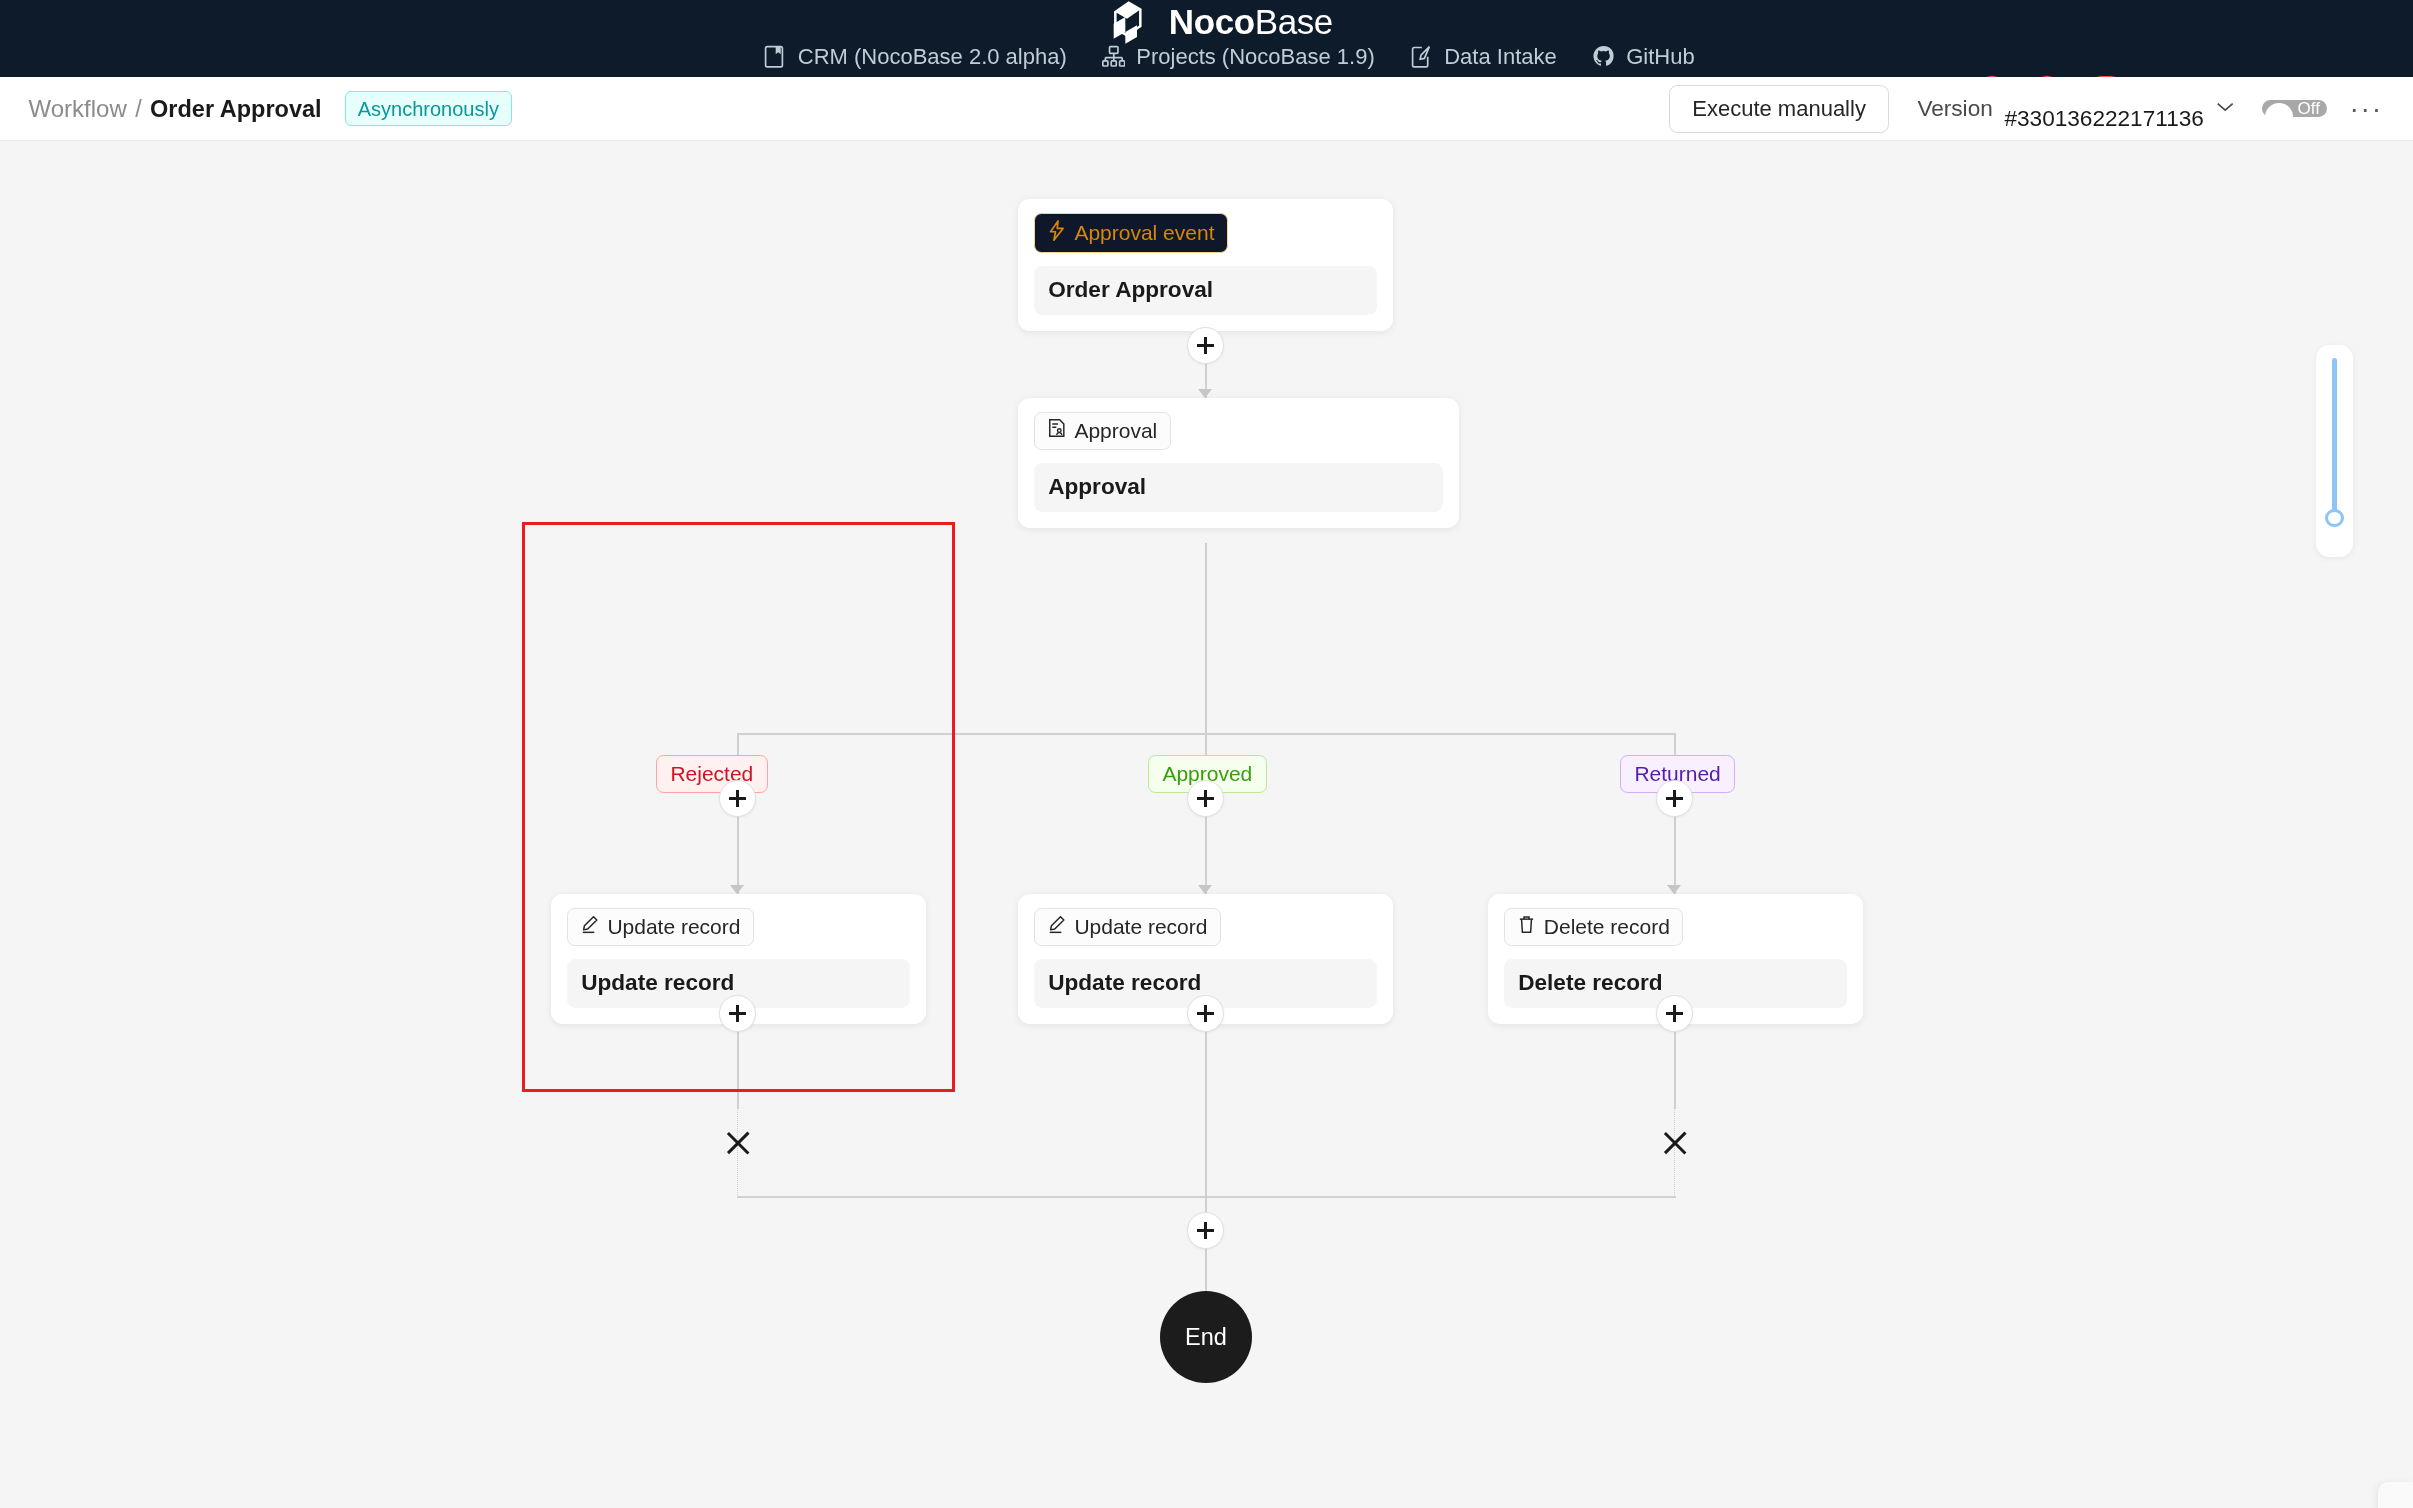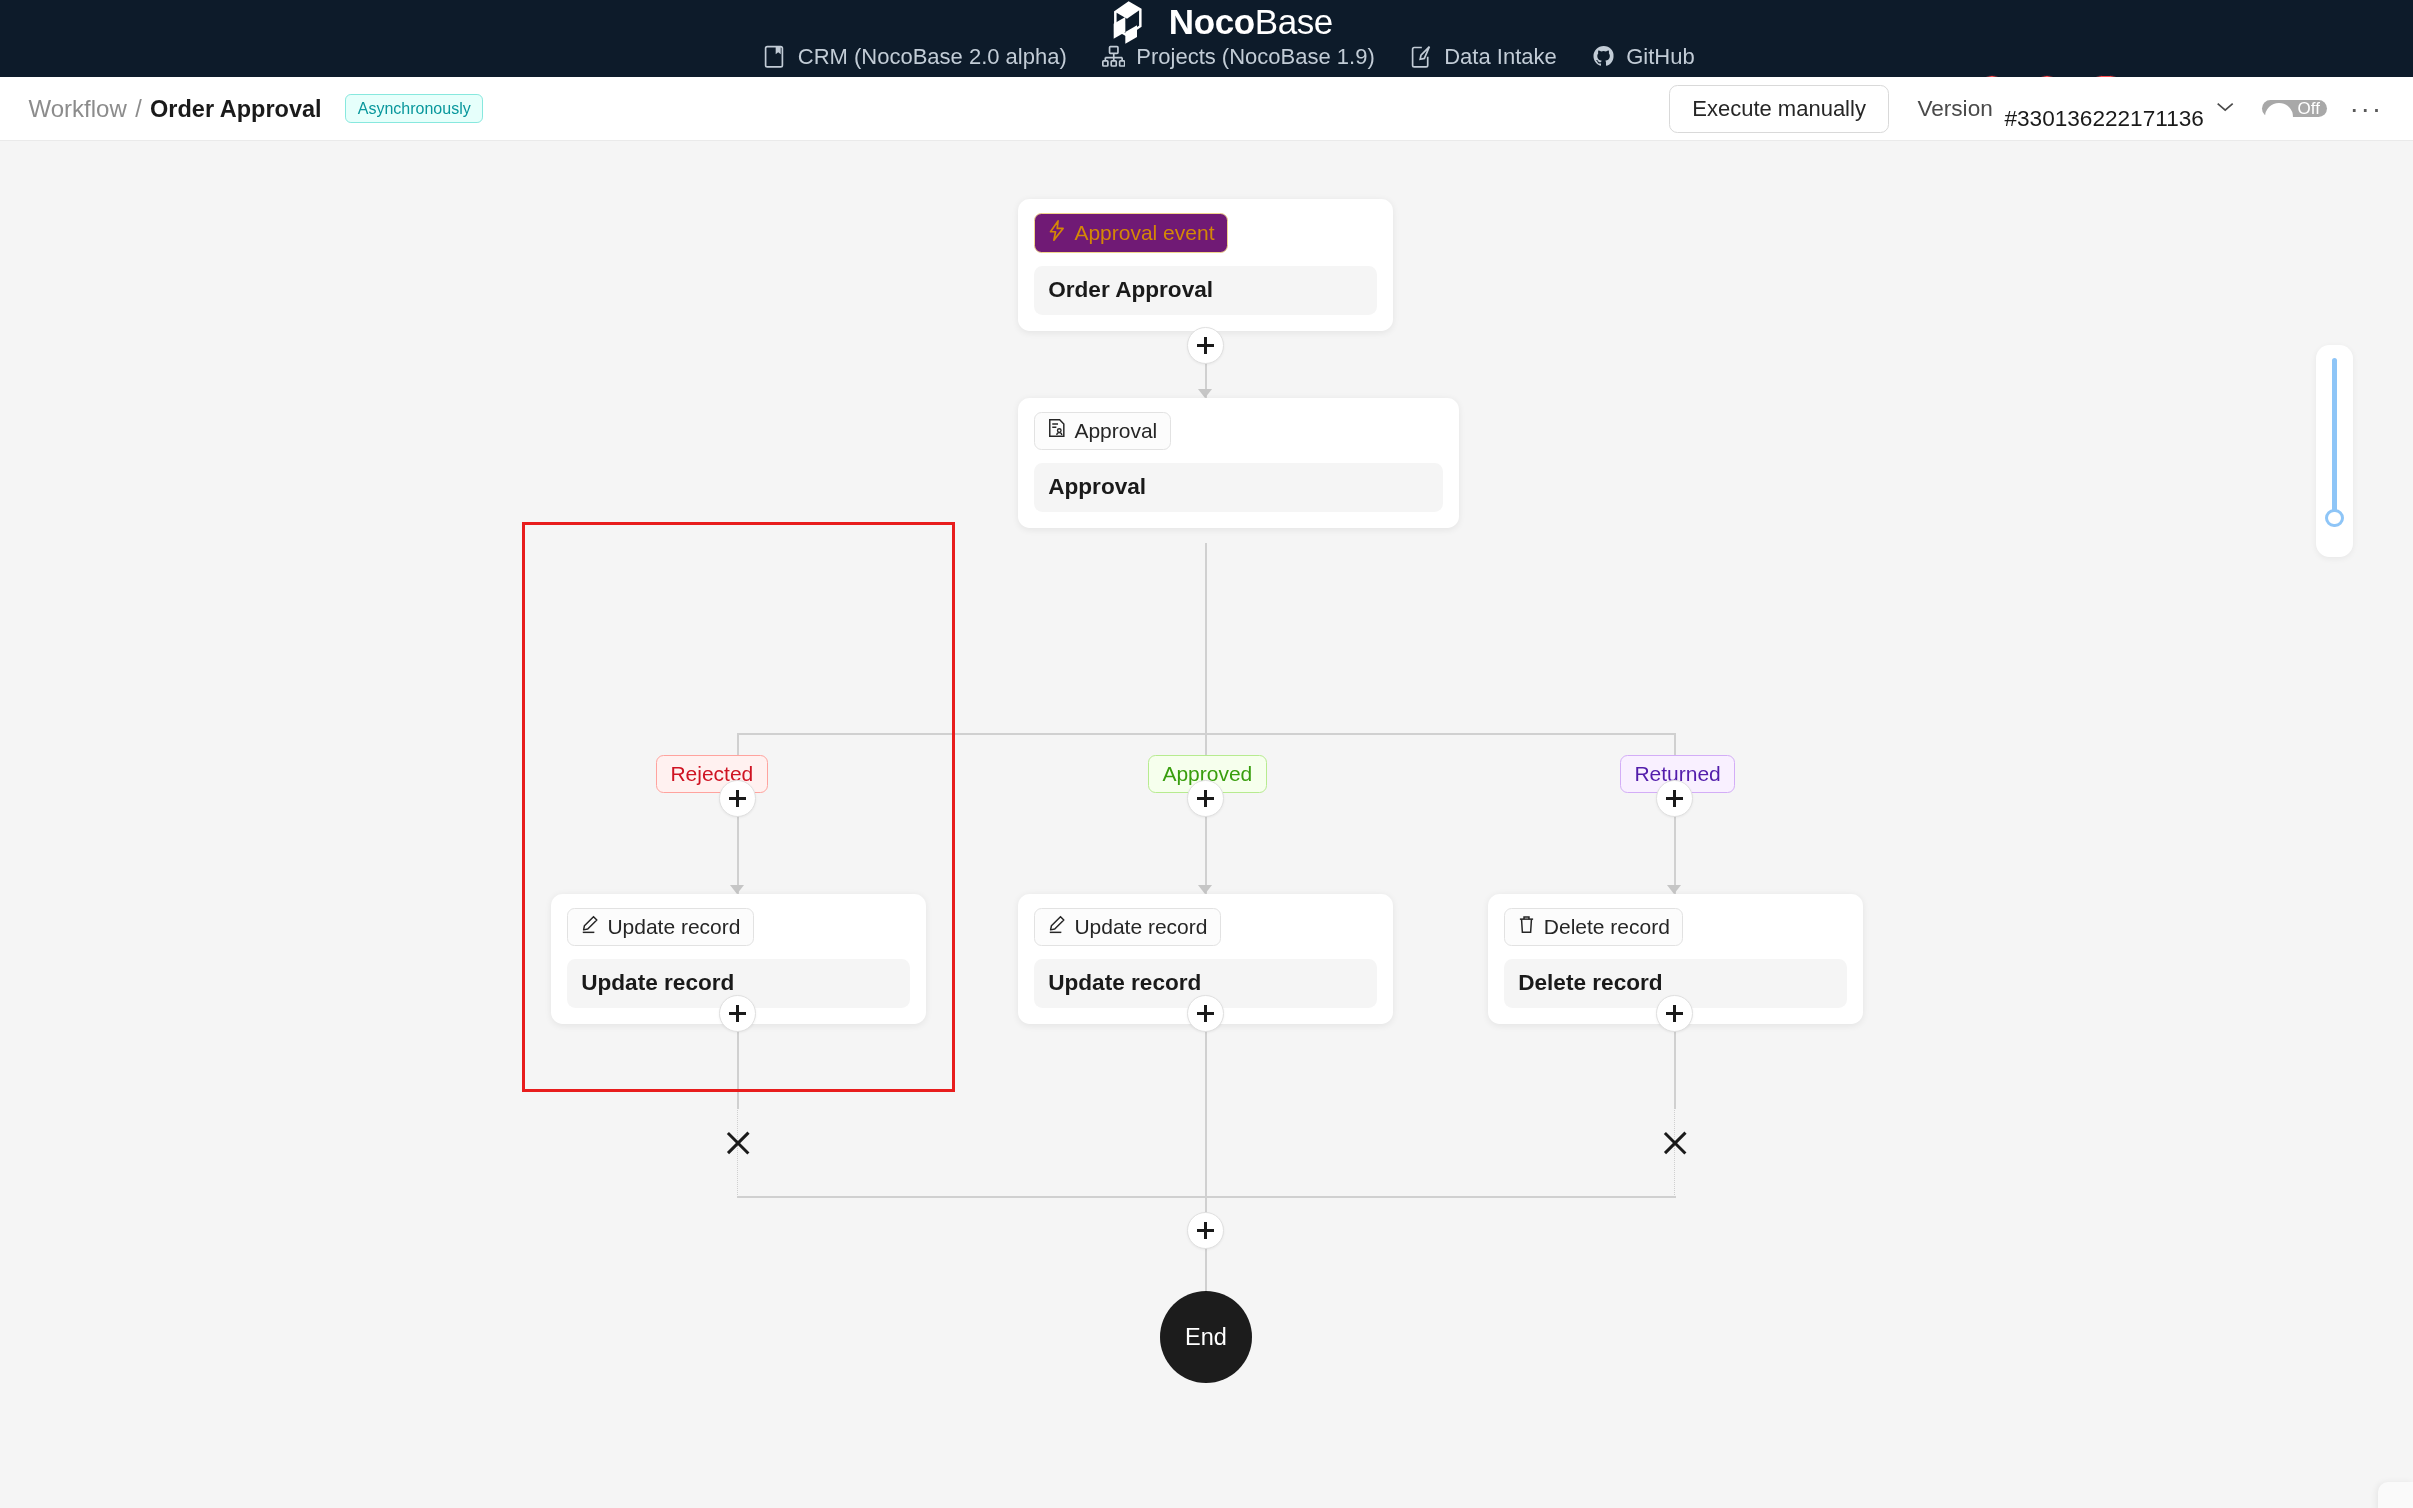--- a/index.html
+++ b/index.html
@@ -60,21 +60,21 @@
     display: flex; align-items: center;
     border-bottom: 0.8px solid #eaeaea;
   }
   .breadcrumb { display: flex; align-items: baseline; padding-left: 28.5px; gap: 0; }
   .bc-parent { color: #8c8c8c; font-size: 24px; text-align: center; }
   .bc-sep { color: #8c8c8c; font-size: 23.5px; margin: 0 8.4px; }
   .bc-current { color: #1a1a1a; font-size: 23.5px; font-weight: bold; }
   .tag-async {
     margin-left: 23.5px;
     border: 0.8px solid #87e8de; background: #e6fffb;
-    color: #08979c; font-size: 16px;
+    color: #08979c; font-size: 20px;
     padding: 4.2px 11.7px; border-radius: 5.9px;
     line-height: 1.2;
   }
   .sub-right { margin-left: auto; display: flex; align-items: center; padding-right: 30px; gap: 0; }
   .btn-exec {
     border: 0.8px solid #d9d9d9; background: #fff;
     border-radius: 8.4px; font-size: 22px; color: #262626;
     padding: 10px 22px; cursor: pointer;
     font-family: "Liberation Sans", sans-serif;
   }
@@ -140,21 +140,21 @@
     z-index: 4;
   }
   .node-type {
     display: inline-flex; align-items: center; gap: 9.2px;
     border: 0.8px solid #e2e2e2; background: #fcfcfc;
     border-radius: 7.5px; padding: 5.9px 12.6px;
     font-size: 21px; color: #262626;
     cursor: pointer;
   }
   .node-type.trigger {
-    border-color: #f0d58c; background: #701a75; color: #d48806;
+    border-color: #f0d58c; background: #0f172a; color: #d48806;
   }
   .node-title {
     margin-top: 12.6px;
     background: #f5f5f5; border-radius: 8.4px;
     padding: 11.7px 14.2px;
     font-size: 22.6px; font-weight: bold; color: #1a1a1a;
     cursor: pointer;
   }
 
   

